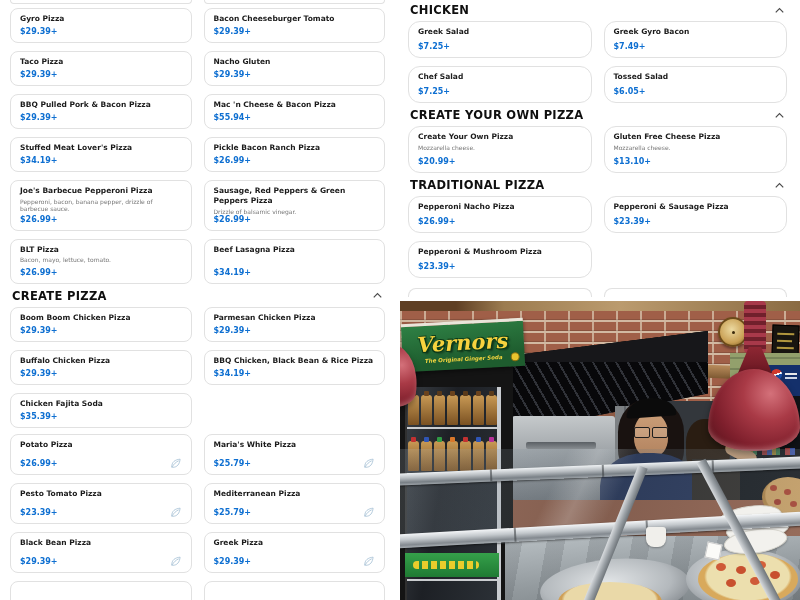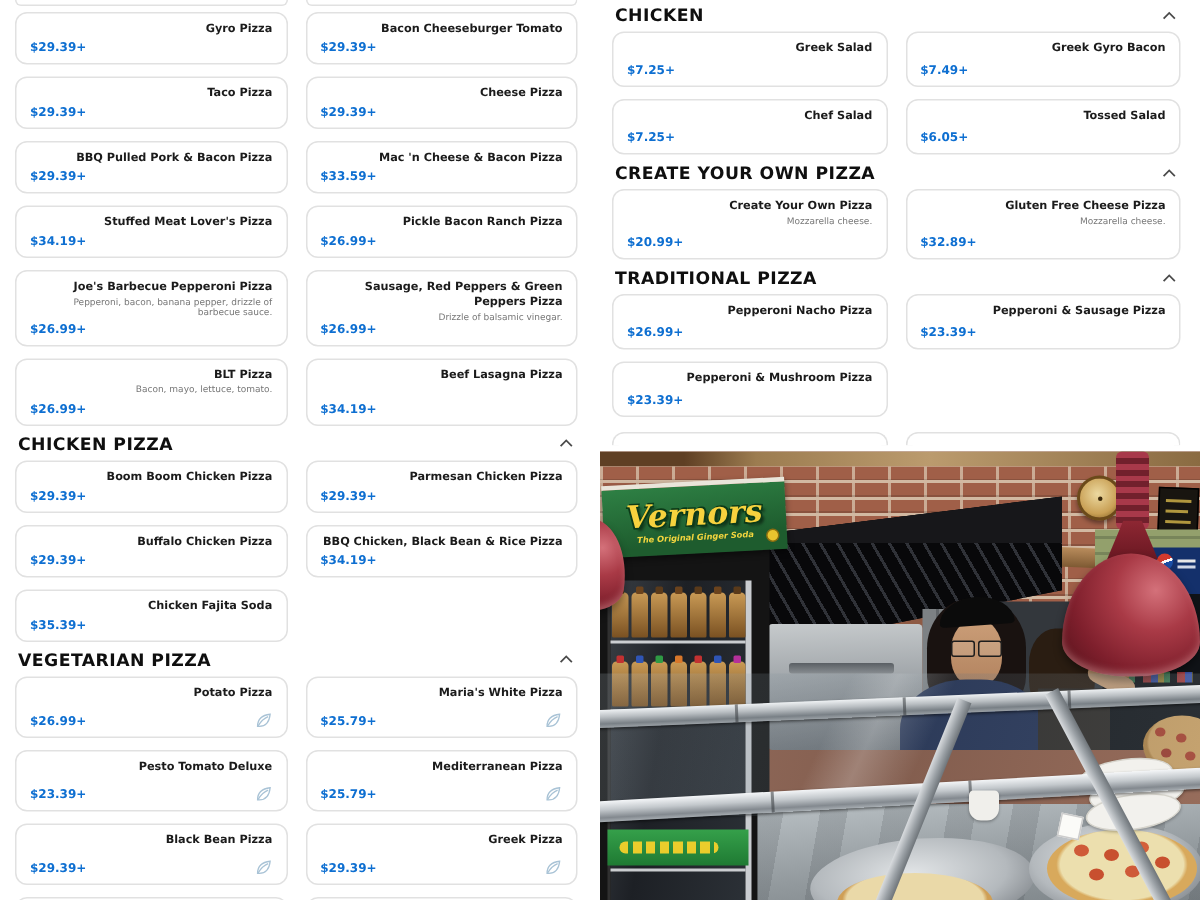--- a/index.html
+++ b/index.html
@@ -1,39 +1,39 @@
 <!DOCTYPE html>
 <html><head>
 <meta charset="utf-8">
 <style>
   * { box-sizing: border-box; }
   html,body { margin:0; padding:0; width:800px; height:600px; overflow:hidden;
               background:#fff; font-family:"DejaVu Sans", sans-serif; }
-  .app { position:relative; width:800px; height:600px;text-align:right; }
+  .app { position:relative; width:800px; height:600px; }
 
   .panel { position:absolute; top:0; height:600px; overflow:hidden; background:#fff; }
   .panel.left  { left:0;   width:400px; padding:0 15px 0 10px; }
   .panel.right { left:400px; width:400px; padding:0 13px 0 8px; }
 
   
   .section-header { display:flex; justify-content:space-between; align-items:center;
                     margin:6px 2px 5px 2px; height:12px; }
   .panel.right .section-header.first { margin-top:4px; }
   .section-title { font-size:11.5px; font-weight:bold; color:#0f0f0f; letter-spacing:.3px; }
   .chevron { width:11px; height:11px; display:flex; align-items:center; justify-content:center; cursor:pointer; }
   .chevron svg { width:9px; height:9px; }
 
   
   .grid { display:grid; grid-template-columns:1fr 1fr; gap:8px 12px; margin-bottom:6px; }
   .card { background:#fff; border:1px solid #e1e1e1; border-radius:8px;
           padding:5px 9px 6px 9px; display:flex; flex-direction:column;
           min-height:35px; position:relative; cursor:pointer; }
   .card.has-desc { min-height:45px; }
   .card.has-leaf { min-height:41px; }
-  .panel.right .card { min-height:37px; }
+  .panel.right .card { min-height:37px;border-radius:12px; }
   .panel.right .card.has-desc { min-height:47px; }
   .card .name  { font-size:7.5px; font-weight:bold; color:#1b1b1b; line-height:1.3; }
   .card .desc  { font-size:6px; color:#777; margin-top:2px; line-height:1.2; }
   .card .bottom{ margin-top:auto; display:flex; justify-content:space-between; align-items:flex-end; }
   .card .price { font-size:8px; font-weight:bold; color:#0e6fd1; }
   .leaf { width:13px; height:13px; }
 
   
   .partial-top-row { display:grid; grid-template-columns:1fr 1fr; gap:12px; height:4px; }
   .partial-top-row div { border:1px solid #e1e1e1; border-top:none; border-radius:0 0 8px 8px; }
@@ -225,35 +225,35 @@
             <span class="price">$29.39+</span>
           </div>
         </div>
         <div class="card">
           <div class="name">Taco Pizza</div>
           <div class="bottom">
             <span class="price">$29.39+</span>
           </div>
         </div>
         <div class="card">
-          <div class="name">Cheese Pizza</div>
+          <div class="name">Nacho Gluten</div>
           <div class="bottom">
             <span class="price">$29.39+</span>
           </div>
         </div>
         <div class="card">
           <div class="name">BBQ Pulled Pork &amp; Bacon Pizza</div>
           <div class="bottom">
             <span class="price">$29.39+</span>
           </div>
         </div>
         <div class="card">
           <div class="name">Mac 'n Cheese &amp; Bacon Pizza</div>
           <div class="bottom">
-            <span class="price">$33.59+</span>
+            <span class="price">$55.94+</span>
           </div>
         </div>
         <div class="card">
           <div class="name">Stuffed Meat Lover's Pizza</div>
           <div class="bottom">
             <span class="price">$34.19+</span>
           </div>
         </div>
         <div class="card">
           <div class="name">Pickle Bacon Ranch Pizza</div>
@@ -283,21 +283,21 @@
           </div>
         </div>
         <div class="card">
           <div class="name">Beef Lasagna Pizza</div>
           <div class="bottom">
             <span class="price">$34.19+</span>
           </div>
         </div>
       </div>
       <div class="section-header">
-        <span class="section-title">CHICKEN PIZZA</span>
+        <span class="section-title">CREATE PIZZA</span>
         <span class="chevron">
           <svg viewBox="0 0 12 8" fill="none" stroke="#4a4a4a" stroke-width="1.6">
             <polyline points="1,6.5 6,1.5 11,6.5"></polyline>
           </svg>
         </span>
       </div>
       <div class="grid">
         <div class="card">
           <div class="name">Boom Boom Chicken Pizza</div>
           <div class="bottom">
@@ -322,28 +322,20 @@
             <span class="price">$34.19+</span>
           </div>
         </div>
         <div class="card">
           <div class="name">Chicken Fajita Soda</div>
           <div class="bottom">
             <span class="price">$35.39+</span>
           </div>
         </div>
       </div>
-      <div class="section-header">
-        <span class="section-title">VEGETARIAN PIZZA</span>
-        <span class="chevron">
-          <svg viewBox="0 0 12 8" fill="none" stroke="#4a4a4a" stroke-width="1.6">
-            <polyline points="1,6.5 6,1.5 11,6.5"></polyline>
-          </svg>
-        </span>
-      </div>
       <div class="grid">
         <div class="card has-leaf">
           <div class="name">Potato Pizza</div>
           <div class="bottom">
             <span class="price">$26.99+</span>
             <span class="leaf"><svg viewBox="0 0 24 24" fill="none" stroke="#a9c3d6" stroke-width="1.6">
                 <path d="M5 19 C5 9 11 5 20.5 4 C19.5 13.5 15 19 7 19 Z"></path>
                 <path d="M5.5 18.5 C9 13 13 9 18 7"></path>
               </svg></span>
           </div>
@@ -352,21 +344,21 @@
           <div class="name">Maria's White Pizza</div>
           <div class="bottom">
             <span class="price">$25.79+</span>
             <span class="leaf"><svg viewBox="0 0 24 24" fill="none" stroke="#a9c3d6" stroke-width="1.6">
                 <path d="M5 19 C5 9 11 5 20.5 4 C19.5 13.5 15 19 7 19 Z"></path>
                 <path d="M5.5 18.5 C9 13 13 9 18 7"></path>
               </svg></span>
           </div>
         </div>
         <div class="card has-leaf">
-          <div class="name">Pesto Tomato Deluxe</div>
+          <div class="name">Pesto Tomato Pizza</div>
           <div class="bottom">
             <span class="price">$23.39+</span>
             <span class="leaf"><svg viewBox="0 0 24 24" fill="none" stroke="#a9c3d6" stroke-width="1.6">
                 <path d="M5 19 C5 9 11 5 20.5 4 C19.5 13.5 15 19 7 19 Z"></path>
                 <path d="M5.5 18.5 C9 13 13 9 18 7"></path>
               </svg></span>
           </div>
         </div>
         <div class="card has-leaf">
           <div class="name">Mediterranean Pizza</div>
@@ -452,21 +444,21 @@
           <div class="name">Create Your Own Pizza</div>
           <div class="desc">Mozzarella cheese.</div>
           <div class="bottom">
             <span class="price">$20.99+</span>
           </div>
         </div>
         <div class="card has-desc">
           <div class="name">Gluten Free Cheese Pizza</div>
           <div class="desc">Mozzarella cheese.</div>
           <div class="bottom">
-            <span class="price">$32.89+</span>
+            <span class="price">$13.10+</span>
           </div>
         </div>
       </div>
       <div class="section-header">
         <span class="section-title">TRADITIONAL PIZZA</span>
         <span class="chevron">
           <svg viewBox="0 0 12 8" fill="none" stroke="#4a4a4a" stroke-width="1.6">
             <polyline points="1,6.5 6,1.5 11,6.5"></polyline>
           </svg>
         </span>

